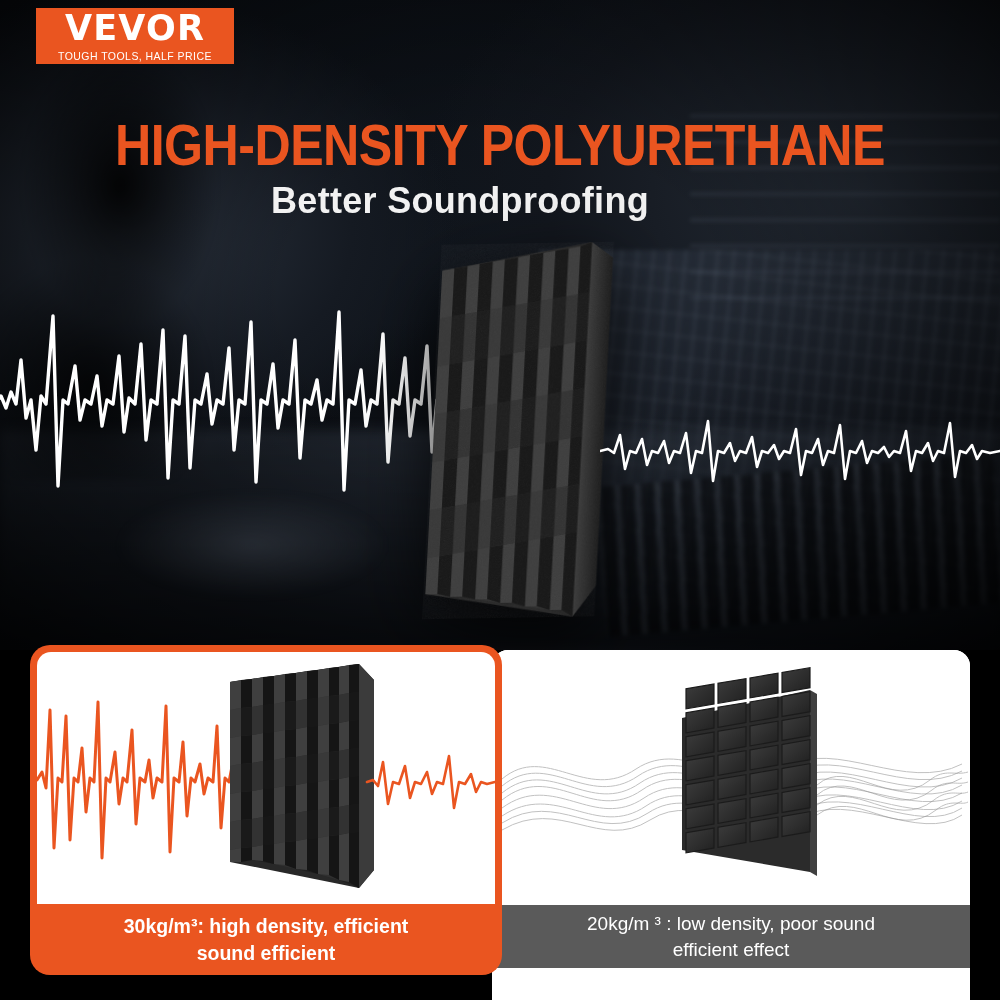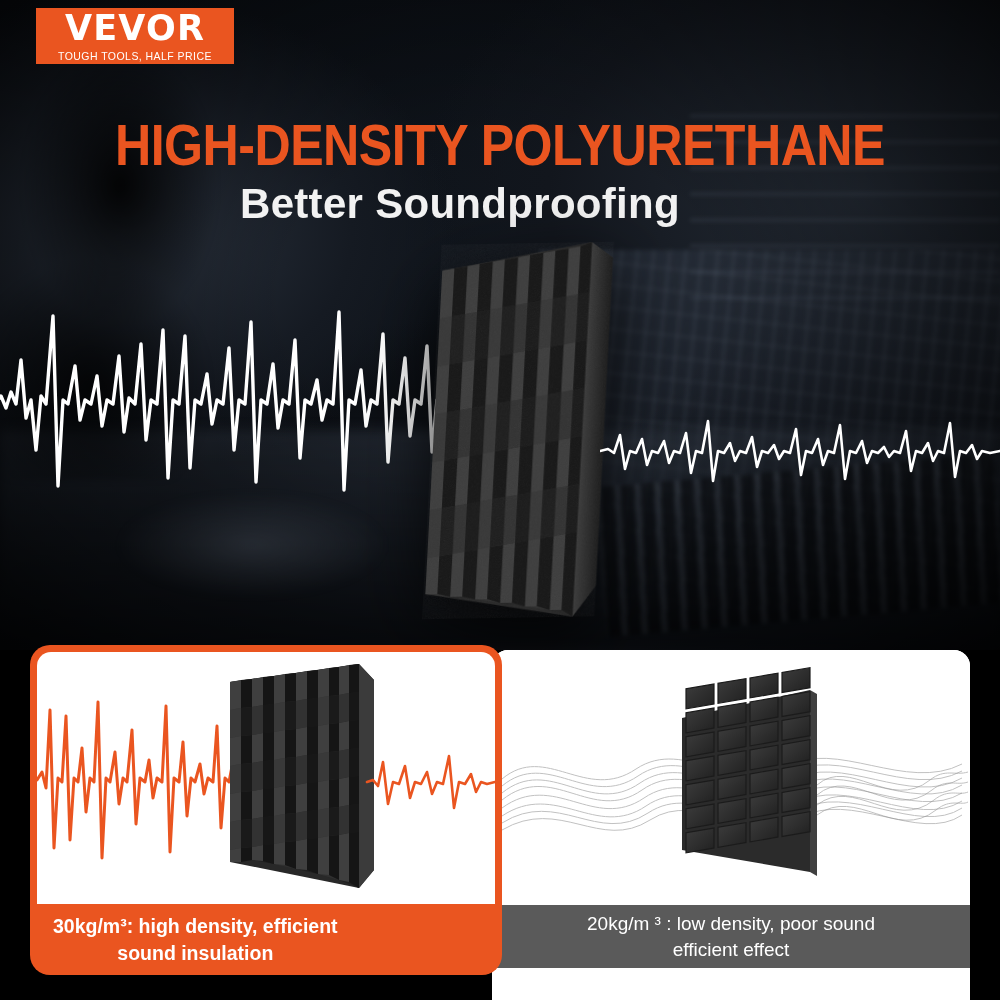--- a/index.html
+++ b/index.html
@@ -51,21 +51,21 @@
          display:flex; flex-direction:column; align-items:center; justify-content:center; }
   .logo-word{ font-size:35px; font-weight:bold; letter-spacing:1.2px; color:#fff; line-height:1;
               font-family:"DejaVu Sans","Liberation Sans",sans-serif; }
   .logo-tag{ font-size:10.5px; font-weight:normal; letter-spacing:.45px; color:#fff; margin-top:4px; }
 
   .headline{ position:absolute; left:0; top:112px; width:1000px; text-align:center;
      font-size:57px; font-weight:bold; color:#EA5520; letter-spacing:-.6px;
      transform:scaleX(.88); transform-origin:50% 50%;
      font-family:"Liberation Sans","DejaVu Sans",sans-serif; }
   .subhead{ position:absolute; left:0; top:180px; width:920px; text-align:center;
-     font-size:42px; color:#f2f2f2; letter-spacing:.3px; }
+     font-size:36px; color:#f2f2f2; letter-spacing:.3px; }
 
   
   .wave-left{ position:absolute; left:-5px; top:300px; width:460px; height:200px; }
   .wave-right{ position:absolute; left:600px; top:395px; width:400px; height:110px; }
 
   
   .hero-foam{ position:absolute; left:432px; top:243px; width:172px; height:375px;
      transform:rotate(3deg) skewY(-4deg); filter:drop-shadow(0 22px 34px rgba(0,0,0,.85)); }
 
   
@@ -74,21 +74,21 @@
   .card-right{ position:absolute; left:492px; top:5px; width:478px; height:378px;
      border-radius:16px; overflow:hidden; background:#fff; }
   .cr-img{ position:absolute; left:0; top:0; width:478px; height:255px; background:#fff; overflow:hidden; }
   .cr-cap{ position:absolute; left:0; top:255px; width:478px; height:63px; background:#5A5A5A;
      display:flex; align-items:center; justify-content:center; text-align:center; padding:0 16px; }
   .cr-cap span{ font-size:19px; color:#fff; line-height:1.35; }
 
   .card-left{ position:absolute; left:30px; top:0; width:472px; height:330px;
      border-radius:20px; background:#EA5520; padding:7px 7px 0 7px; overflow:hidden; }
   .cl-img{ width:458px; height:252px; background:#fff; border-radius:14px 14px 0 0; position:relative; overflow:hidden; }
-  .cl-cap{ width:458px; height:71px; display:flex; align-items:center; 
+  .cl-cap{ width:458px; height:71px; display:flex; align-items:center; justify-content:center;
      text-align:center; padding:0 16px; }
   .cl-cap span{ font-size:19.5px; font-weight:bold; color:#fff; line-height:1.35; }
 </style>
 </head>
 <body>
 
 <div id="stage">
 
   <section class="hero">
 
@@ -485,19 +485,19 @@
             <path fill="none" stroke="#EA5520" stroke-width="2.6" stroke-linejoin="round" stroke-linecap="round" d="M330,130 L336,128 L341,134 L346,110 L351,152 L356,130 L362,132
                  L368,114 L373,146 L378,130 L384,132 L390,120 L395,142 L400,130
                  L406,132 L412,104 L417,156 L422,130 L428,132 L434,122 L439,140
                  L444,130 L450,132 L458,130"></path>
           </g>
         </svg>
       </div>
       <div class="cl-cap">
         <span>
           <span>30kg/m³: high density, efficient</span><br>
-          <span>sound insulation</span>
+          <span>sound efficient</span>
         </span>
       </div>
     </div>
 
   </section>
 </div>
 
 </body></html>

